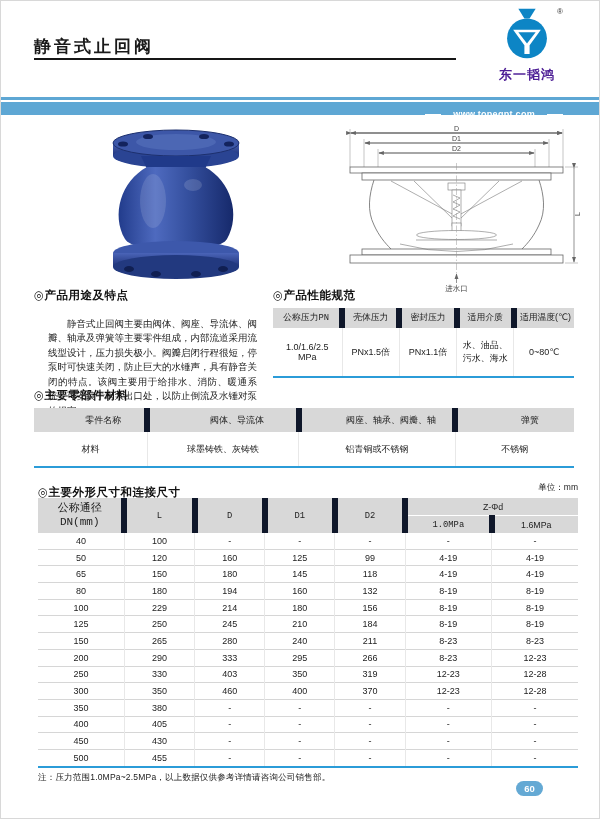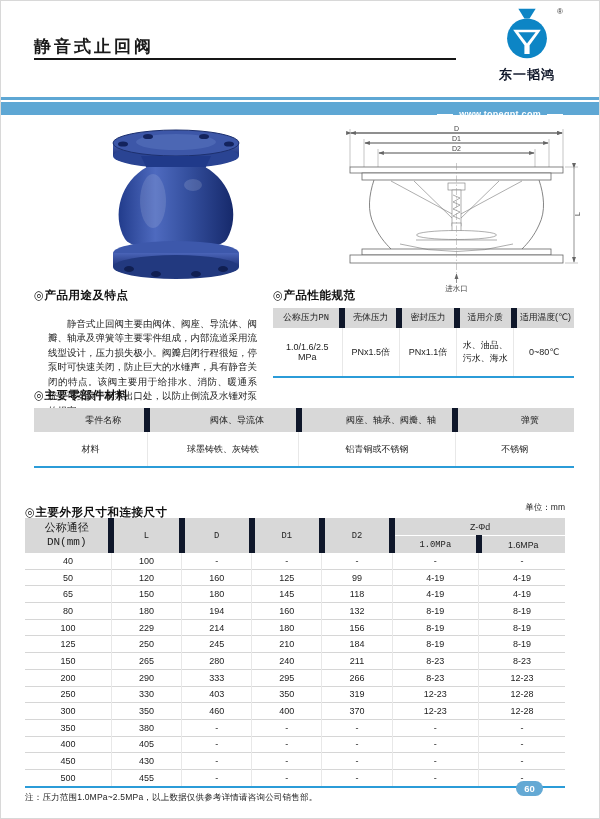--- a/index.html
+++ b/index.html
@@ -7,37 +7,37 @@
     position:relative; width:600px; height:819px; margin:0 auto;
     background:#fff; border:1px solid #d8d8d8; box-sizing:border-box;
     font-family:"Liberation Sans","DejaVu Sans",sans-serif; color:#1a1a1a;
     overflow:hidden;
   }
   
   .page-title { position:absolute; left:33px; top:34px; font-size:17px; font-weight:bold; letter-spacing:3px; }
   .title-rule { position:absolute; left:33px; top:57px; width:422px; height:2px; background:#161616; }
   .logo { position:absolute; top:6px; right:28px; width:88px; text-align:center; }
   .logo .reg { position:absolute; top:0; right:8px; font-size:8px; color:#333; }
-  .logo-name { margin-top:1px; font-size:13px; font-weight:bold; letter-spacing:1px; color:#0f172a; }
+  .logo-name { margin-top:1px; font-size:13px; font-weight:bold; letter-spacing:1px; color:#4c1d95; }
   
   .band { position:absolute; left:0; right:0; top:96px; height:18px; background:#5ea7d4; }
   .band-hairline { position:absolute; left:0; right:0; top:3px; height:1.5px; background:#ffffff; }
-  .website-row { position:absolute; right:36px; top:5px; height:24px; display:flex; align-items:center; gap:6px; }
+  .website-row { position:absolute; right:36px; top:5px; height:24px; display:flex; align-items:center; gap:12px; }
   .website-dash { width:16px; height:1px; background:#fff; }
   .website { color:#fff; font-size:9px; font-weight:bold; letter-spacing:0.3px; }
   
   .photo-svg { position:absolute; left:40px; top:122px; }
   .drawing-svg { position:absolute; left:333px; top:122px; }
   
   .sec-title { font-size:11.5px; font-weight:bold; color:#111; margin:0 0 5px 0; letter-spacing:0.5px; }
   .features { position:absolute; left:33px; top:287px; width:237px; }
   .features p { margin:14px; font-size:9.5px; line-height:1.52; color:#222; text-align:justify; text-indent:2em; }
   .performance { position:absolute; left:272px; top:287px; width:301px; }
   .materials { position:absolute; left:33px; top:387px; width:540px; }
-  .dims { position:absolute; left:24px; top:481px; width:540px;margin-top:20px; }
+  .dims { position:absolute; left:37px; top:481px; width:540px; }
   .dims-headrow { position:relative; height:16px; }
   .unit { position:absolute; right:0; top:0; font-size:8.5px; color:#222; }
   .note { margin-top:4px; font-size:8.5px; color:#222; letter-spacing:0.2px; }
   
   .tbl-wrap { border-bottom:2px solid #2b9cd8; }
   table { border-collapse:collapse; width:100%; table-layout:fixed; }
   th { background:#d8d8d8; font-weight:normal; }
   th,td { text-align:center; vertical-align:middle; font-size:9px; color:#222; padding:2px; }
   th:not(:last-child) { border-right:6px solid #0f172a;font-family:Liberation Mono, monospace; }
   td:not(:last-child) { border-right:1px solid #e8e8e8; }

